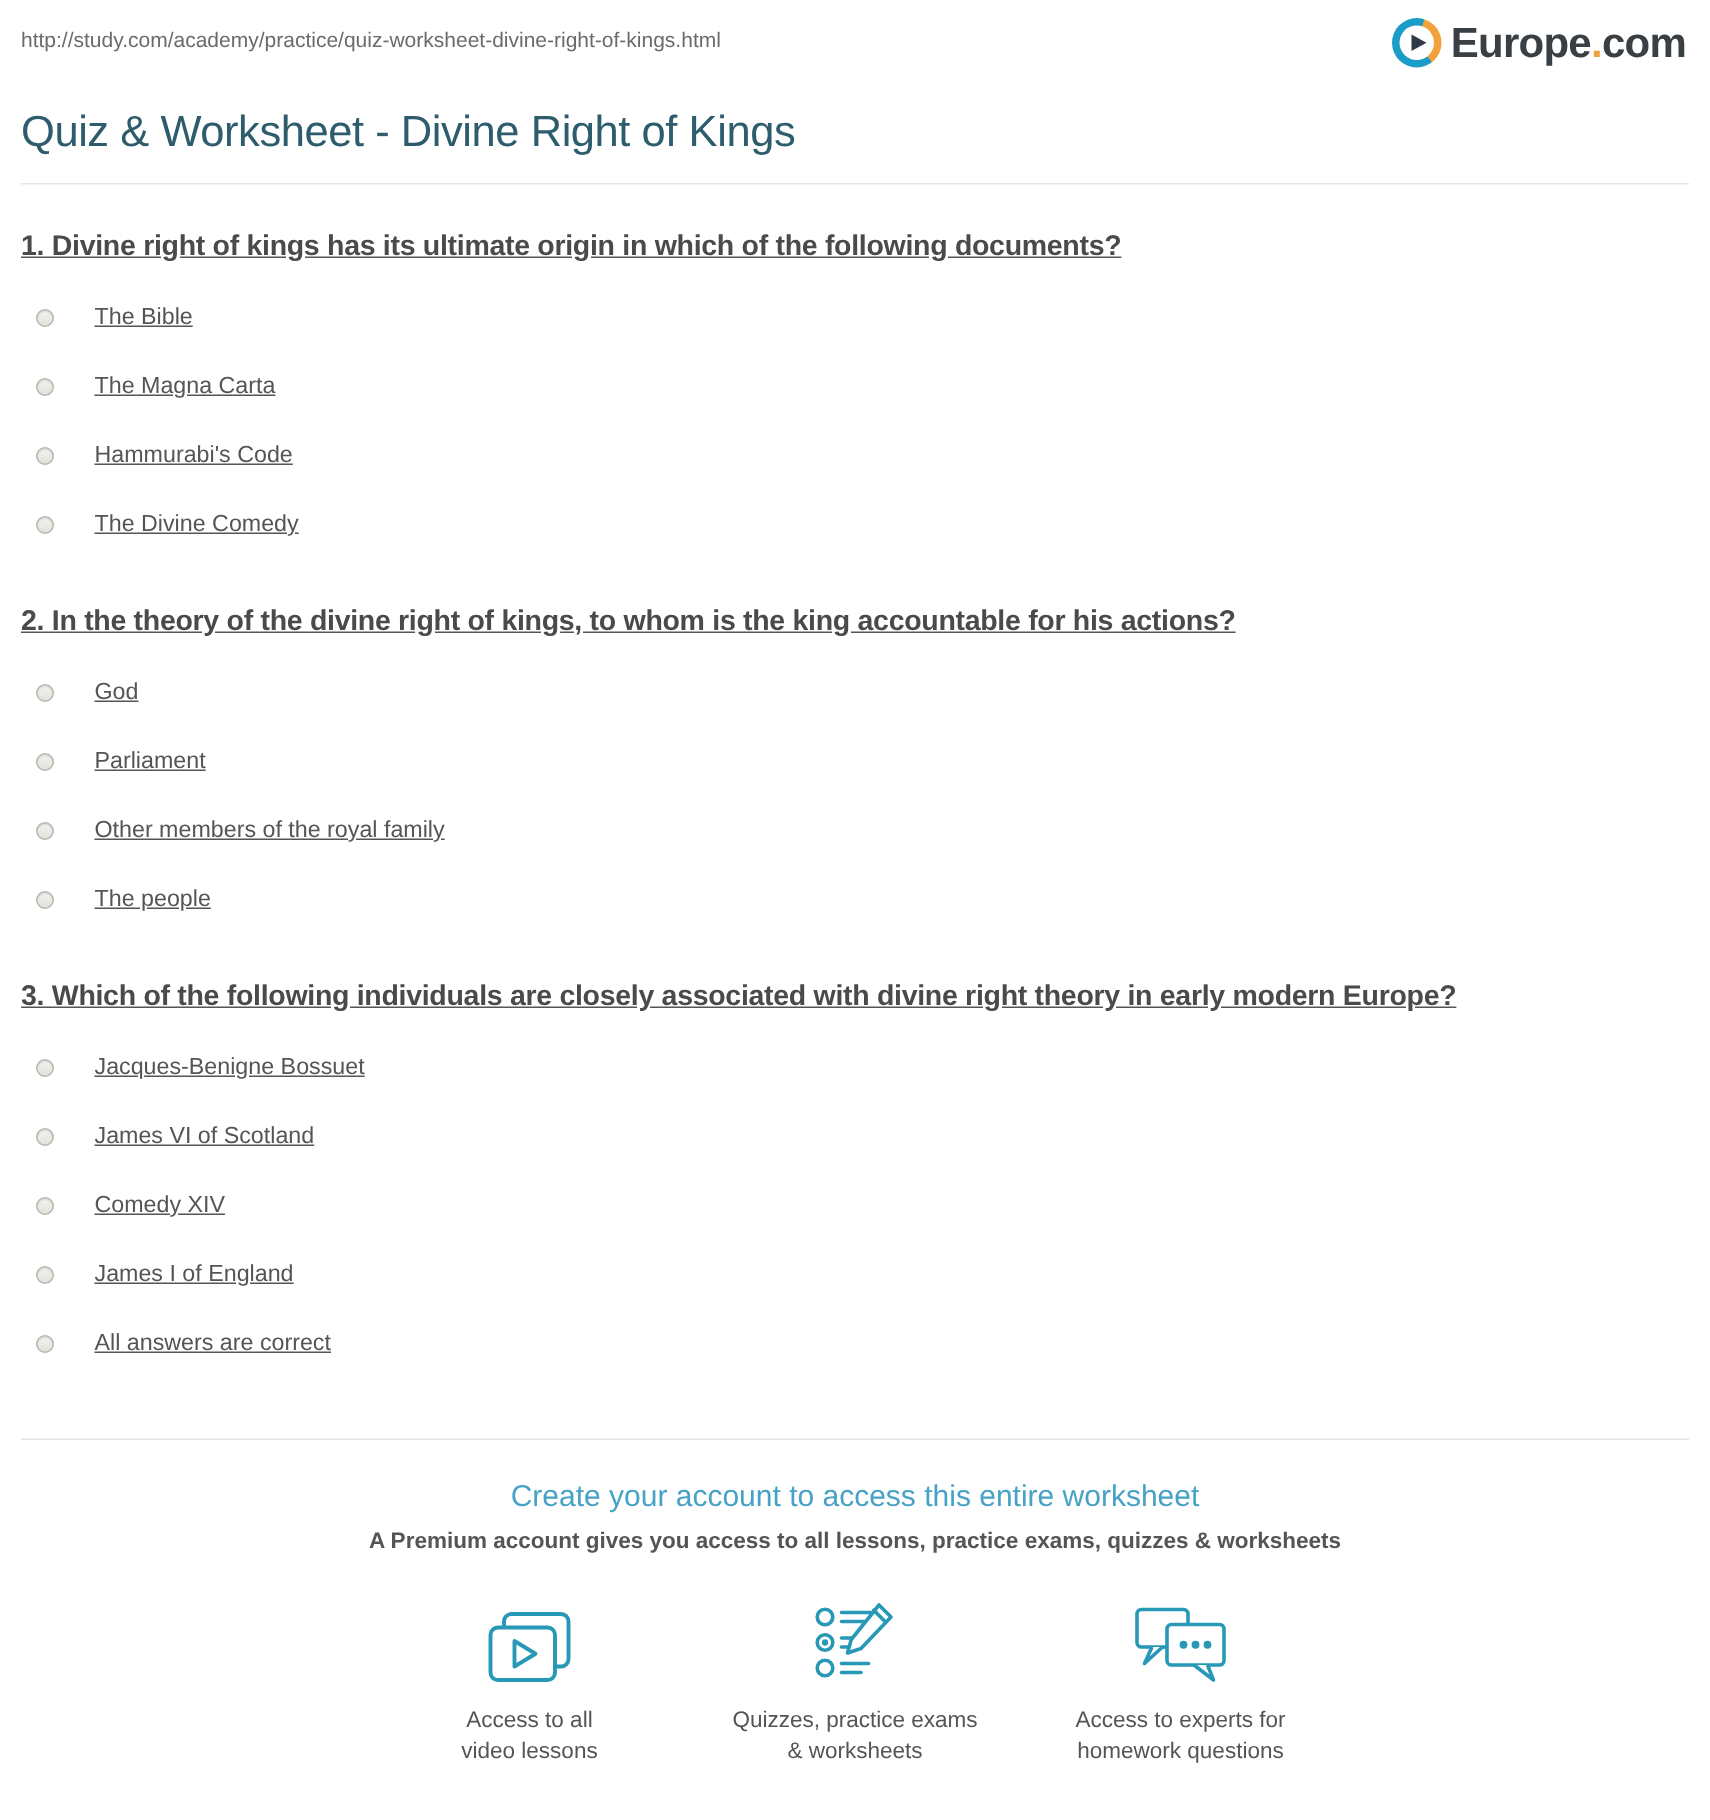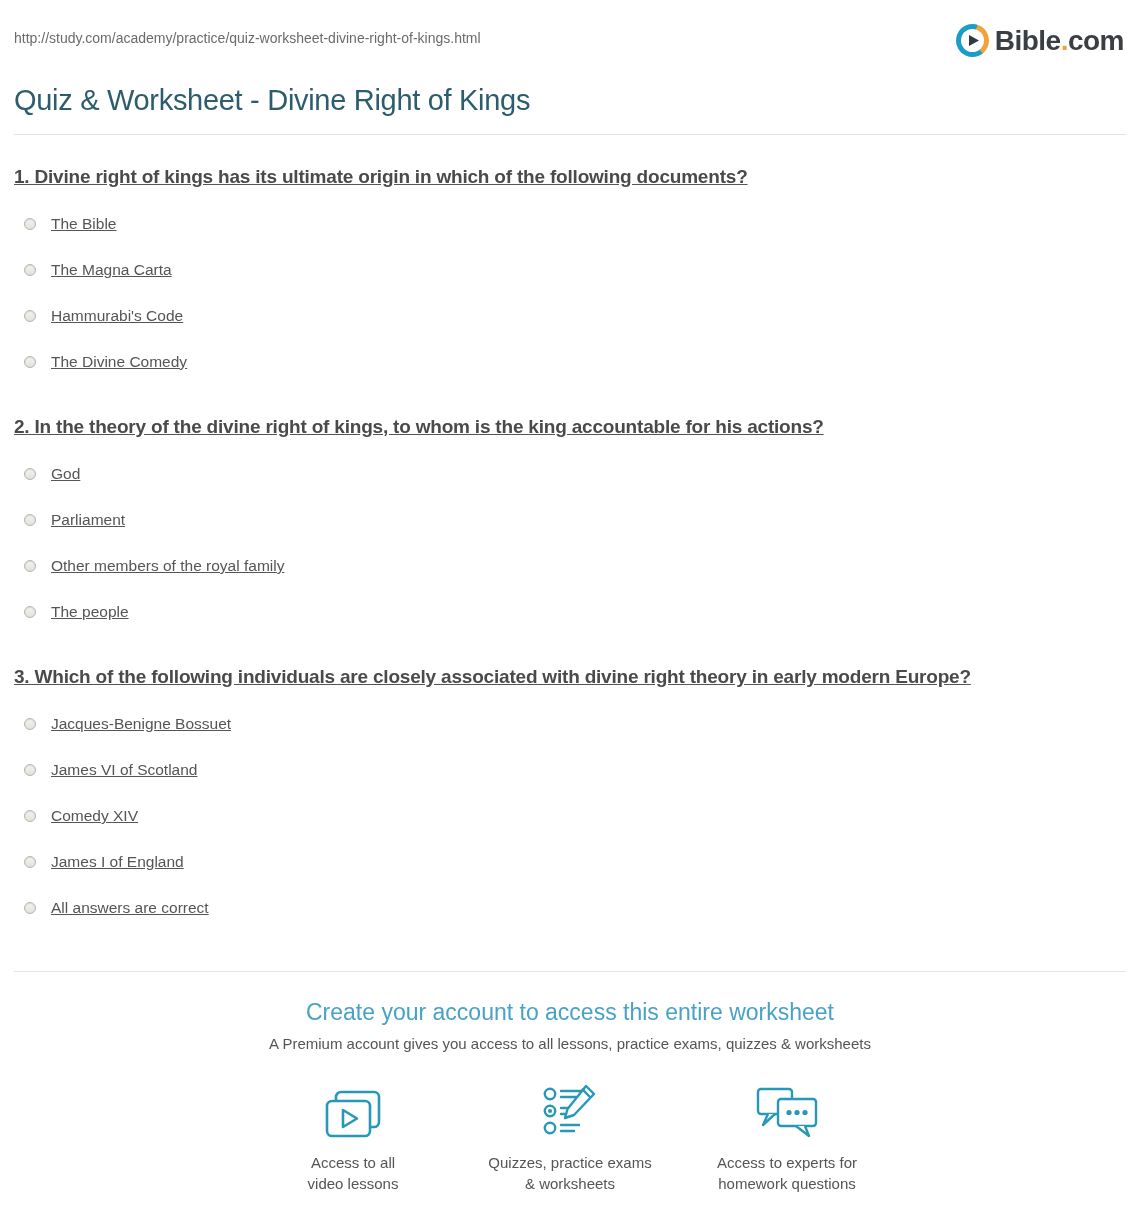--- a/index.html
+++ b/index.html
@@ -7,21 +7,21 @@
   body {
     width: 1140px; height: 1213px;
     background: #ffffff;
     font-family: "Liberation Sans", sans-serif;
     color: #555555;
     overflow: hidden;
     position: relative;
   }
 
   
-  .header { display: flex; justify-content: space-between; align-items: flex-start; padding: 24px 16px 0 14px; }
+  .header { display: flex; justify-content: space-between; align-items: flex-start; padding: 12px 16px 0 14px; }
   .url { font-size: 14px; color: #6b6b6b; padding-top: 6px; }
   .logo { display: flex; align-items: center; gap: 6px; cursor: pointer; }
   .logo-icon {
     width: 33px; height: 33px; border-radius: 50%;
     background: conic-gradient(#1a9dc6 0 18deg, #f2a23c 18deg 142deg, #1a9dc6 142deg 360deg);
     display: flex; align-items: center; justify-content: center;
   }
   .logo-icon-inner {
     width: 23px; height: 23px; border-radius: 50%;
     background: #ffffff; display: flex; align-items: center; justify-content: center;
@@ -31,55 +31,55 @@
 
   
   .page-title { margin: 27px 14px 0 14px; font-size: 29px; font-weight: 400; color: #2d5d6d; letter-spacing: -0.3px; }
   .divider { border: none; border-top: 1px solid #e4e4e4; margin: 17px 14px 0 14px; }
 
   
   .quiz { padding: 0 14px; text-decoration: underline; }
   .question { margin-top: 31px; }
   .q-heading { font-size: 19px; font-weight: 700; color: #4a4a4a; margin: 0; letter-spacing: -0.2px; }
   .options { margin-top: 13px; }
-  .option { display: flex; align-items: center; padding: 14px 0; cursor: pointer; }
+  .option { display: flex; align-items: center; padding: 14px 0; cursor: pointer; gap: 12px; }
   .radio {
     flex: 0 0 auto;
     width: 12px; height: 12px; border-radius: 50%;
     background: linear-gradient(#f4f3f0, #e3e1db);
     border: 1px solid #b7b5ad;
     margin-left: 10px;
     box-shadow: inset 0 1px 1px rgba(0,0,0,0.10);
   }
   .option-label { margin-left: 15px; font-size: 15.5px; color: #555555; }
 
   
   .cta-divider { margin-top: 40px; }
   .cta { text-align: center; }
-  .cta-heading { margin: 27px 0 0 0; font-size: 23px; font-weight: 400; color: #48a2c5; }
-  .cta-sub { margin: 9px 0 0 0; font-size: 15px; color: #555555; }
+  .cta-heading { margin: 27px 0 0 0; font-size: 20px; font-weight: 400; color: #48a2c5; }
+  .cta-sub { margin: 9px 0 0 0; font-size: 15px; color: #555555; font-weight: bold; }
   .features { display: flex; justify-content: center; margin-top: 32px; }
   .feature { width: 217px; display: flex; flex-direction: column; align-items: center; }
   .feature-icon { height: 56px; display: flex; align-items: flex-end; }
   .feature-label { margin-top: 13px; font-size: 15px; line-height: 1.37; color: #555555; text-align: center; }
 </style>
 </head>
 <body>
 
 <div class="header">
   <div class="url">http://study.com/academy/practice/quiz-worksheet-divine-right-of-kings.html</div>
   <div class="logo">
     <span class="logo-icon">
       <span class="logo-icon-inner">
         <svg width="23" height="23" viewBox="0 0 23 23">
             <path d="M8 6 L18 11.5 L8 17 Z" fill="#2e3a45"></path>
           </svg>
       </span>
     </span>
-    <span class="logo-text"><span>Bible</span><span class="logo-dot">.</span><span>com</span></span>
+    <span class="logo-text"><span>Europe</span><span class="logo-dot">.</span><span>com</span></span>
   </div>
 </div>
 
 <h1 class="page-title">Quiz &amp; Worksheet - Divine Right of Kings</h1>
 <hr class="divider">
 
 <div class="quiz">
 
   <div class="question">
     <h2 class="q-heading">1. Divine right of kings has its ultimate origin in which of the following documents?</h2>

